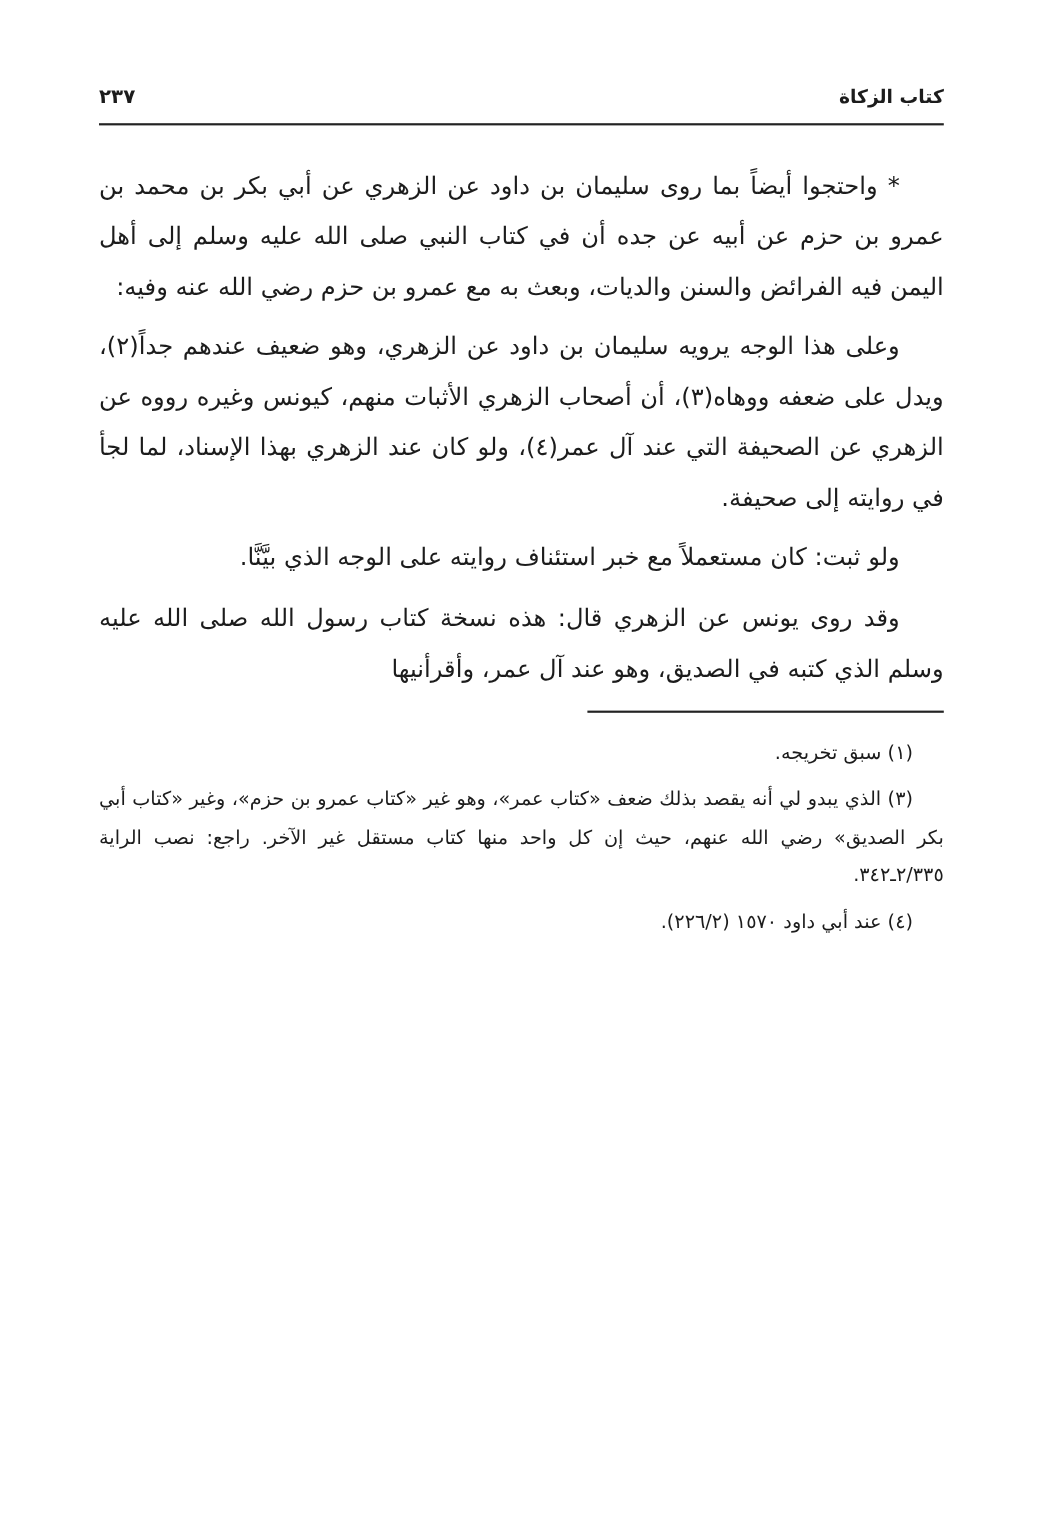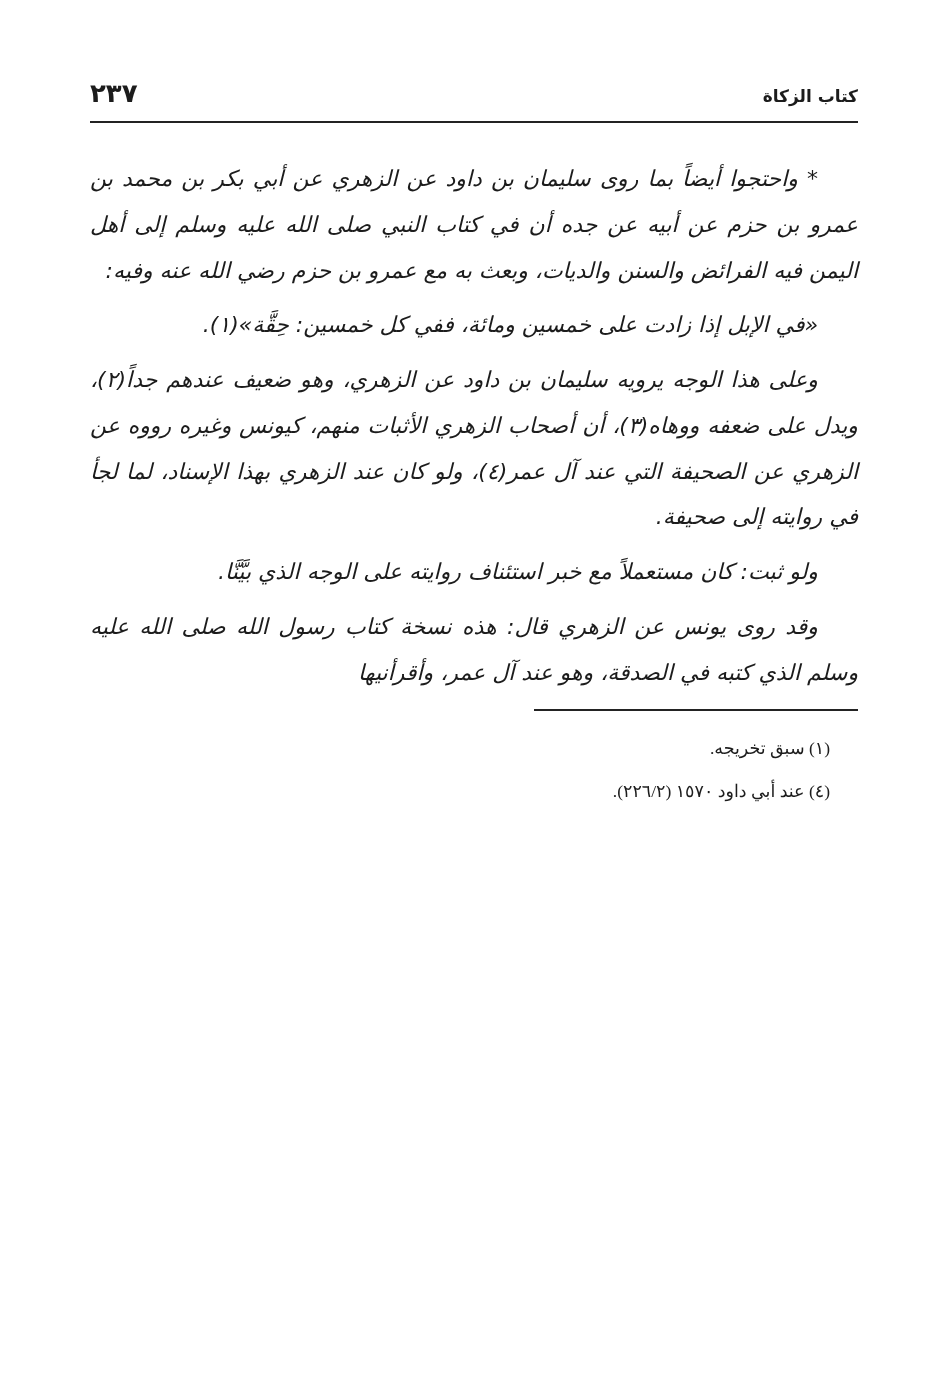--- a/index.html
+++ b/index.html
@@ -21,81 +21,79 @@
   }
   .page-header {
     display: flex;
     justify-content: space-between;
     align-items: baseline;
     font-size: 25px;
     font-weight: bold;
   }
   .page-number {
     letter-spacing: 2px;
-    font-size: 26px;
+    font-size: 18px;
   }
   .section-title {
     font-size: 17px;
   }
   .header-rule {
     height: 2px;
     background: #232323;
     margin-top: 13px;
   }
   .body-text {
     margin-top: 33px;
     font-size: 22px;
     line-height: 2.08;
     text-align: justify;
     text-justify: inter-word;
   }
   .body-text p {
     text-indent: 40px;
     margin-bottom: 9px;
-    font-style: italic;
   }
   .footnote-sep {
     width: 324px;
     height: 2px;
     background: #232323;
     margin-top: 14px;
     margin-bottom: 20px;
   }
   .footnotes {
     font-size: 17.5px;
     line-height: 1.98;
     text-align: justify;
     text-justify: inter-word;
-    font-family: Liberation Serif, serif;
   }
   .footnotes p {
     text-indent: 28px;
     margin-bottom: 8px;
   }
 </style>
 </head>
 <body>
 
 <div class="page">
 
   <header class="page-header">
     <span class="section-title">كتاب الزكاة</span>
     <span class="page-number">٢٣٧</span>
   </header>
 
   <div class="header-rule"></div>
 
   <main class="body-text">
     <p>* واحتجوا أيضاً بما روى سليمان بن داود عن الزهري عن أبي بكر بن محمد بن عمرو بن حزم عن أبيه عن جده أن في كتاب النبي صلى الله عليه وسلم إلى أهل اليمن فيه الفرائض والسنن والديات، وبعث به مع عمرو بن حزم رضي الله عنه وفيه:</p>
-    <p>«في الإبل إذا زادت على خمسين ومائة، ففي كل خمسين: حِقَّة»(١).</p>
     <p>وعلى هذا الوجه يرويه سليمان بن داود عن الزهري، وهو ضعيف عندهم جداً(٢)، ويدل على ضعفه ووهاه(٣)، أن أصحاب الزهري الأثبات منهم، كيونس وغيره رووه عن الزهري عن الصحيفة التي عند آل عمر(٤)، ولو كان عند الزهري بهذا الإسناد، لما لجأ في روايته إلى صحيفة.</p>
     <p>ولو ثبت: كان مستعملاً مع خبر استئناف روايته على الوجه الذي بيَّنَّا.</p>
-    <p>وقد روى يونس عن الزهري قال: هذه نسخة كتاب رسول الله صلى الله عليه وسلم الذي كتبه في الصدقة، وهو عند آل عمر، وأقرأنيها</p>
+    <p>وقد روى يونس عن الزهري قال: هذه نسخة كتاب رسول الله صلى الله عليه وسلم الذي كتبه في الصديق، وهو عند آل عمر، وأقرأنيها</p>
   </main>
 
   <div class="footnote-sep"></div>
 
   <footer class="footnotes">
     <p>(١) سبق تخريجه.</p>
+    <p>(٣) الذي يبدو لي أنه يقصد بذلك ضعف «كتاب عمر»، وهو غير «كتاب عمرو بن حزم»، وغير «كتاب أبي بكر الصديق» رضي الله عنهم، حيث إن كل واحد منها كتاب مستقل غير الآخر. راجع: نصب الراية ٢/٣٣٥ـ٣٤٢.</p>
     <p>(٤) عند أبي داود ١٥٧٠ (٢٢٦/٢).</p>
   </footer>
 
 </div>
 
 </body></html>

